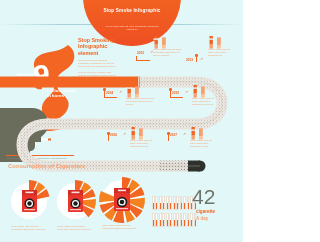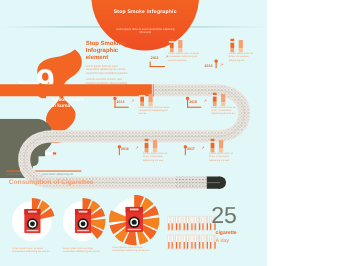--- a/index.html
+++ b/index.html
@@ -379,16 +379,16 @@
     <div class="cig"></div>
     <div class="cig"></div>
     <div class="cig"></div>
     <div class="cig"></div>
     <div class="cig"></div>
     <div class="cig"></div>
     <div class="cig"></div>
     <div class="cig"></div>
     <div class="cig"></div>
   </div>
-  <div class="bignum">25</div>
+  <div class="bignum">42</div>
   <div class="lbl1">cigarette</div>
   <div class="lbl2">A day</div>
 </div>
 
 </body></html>

